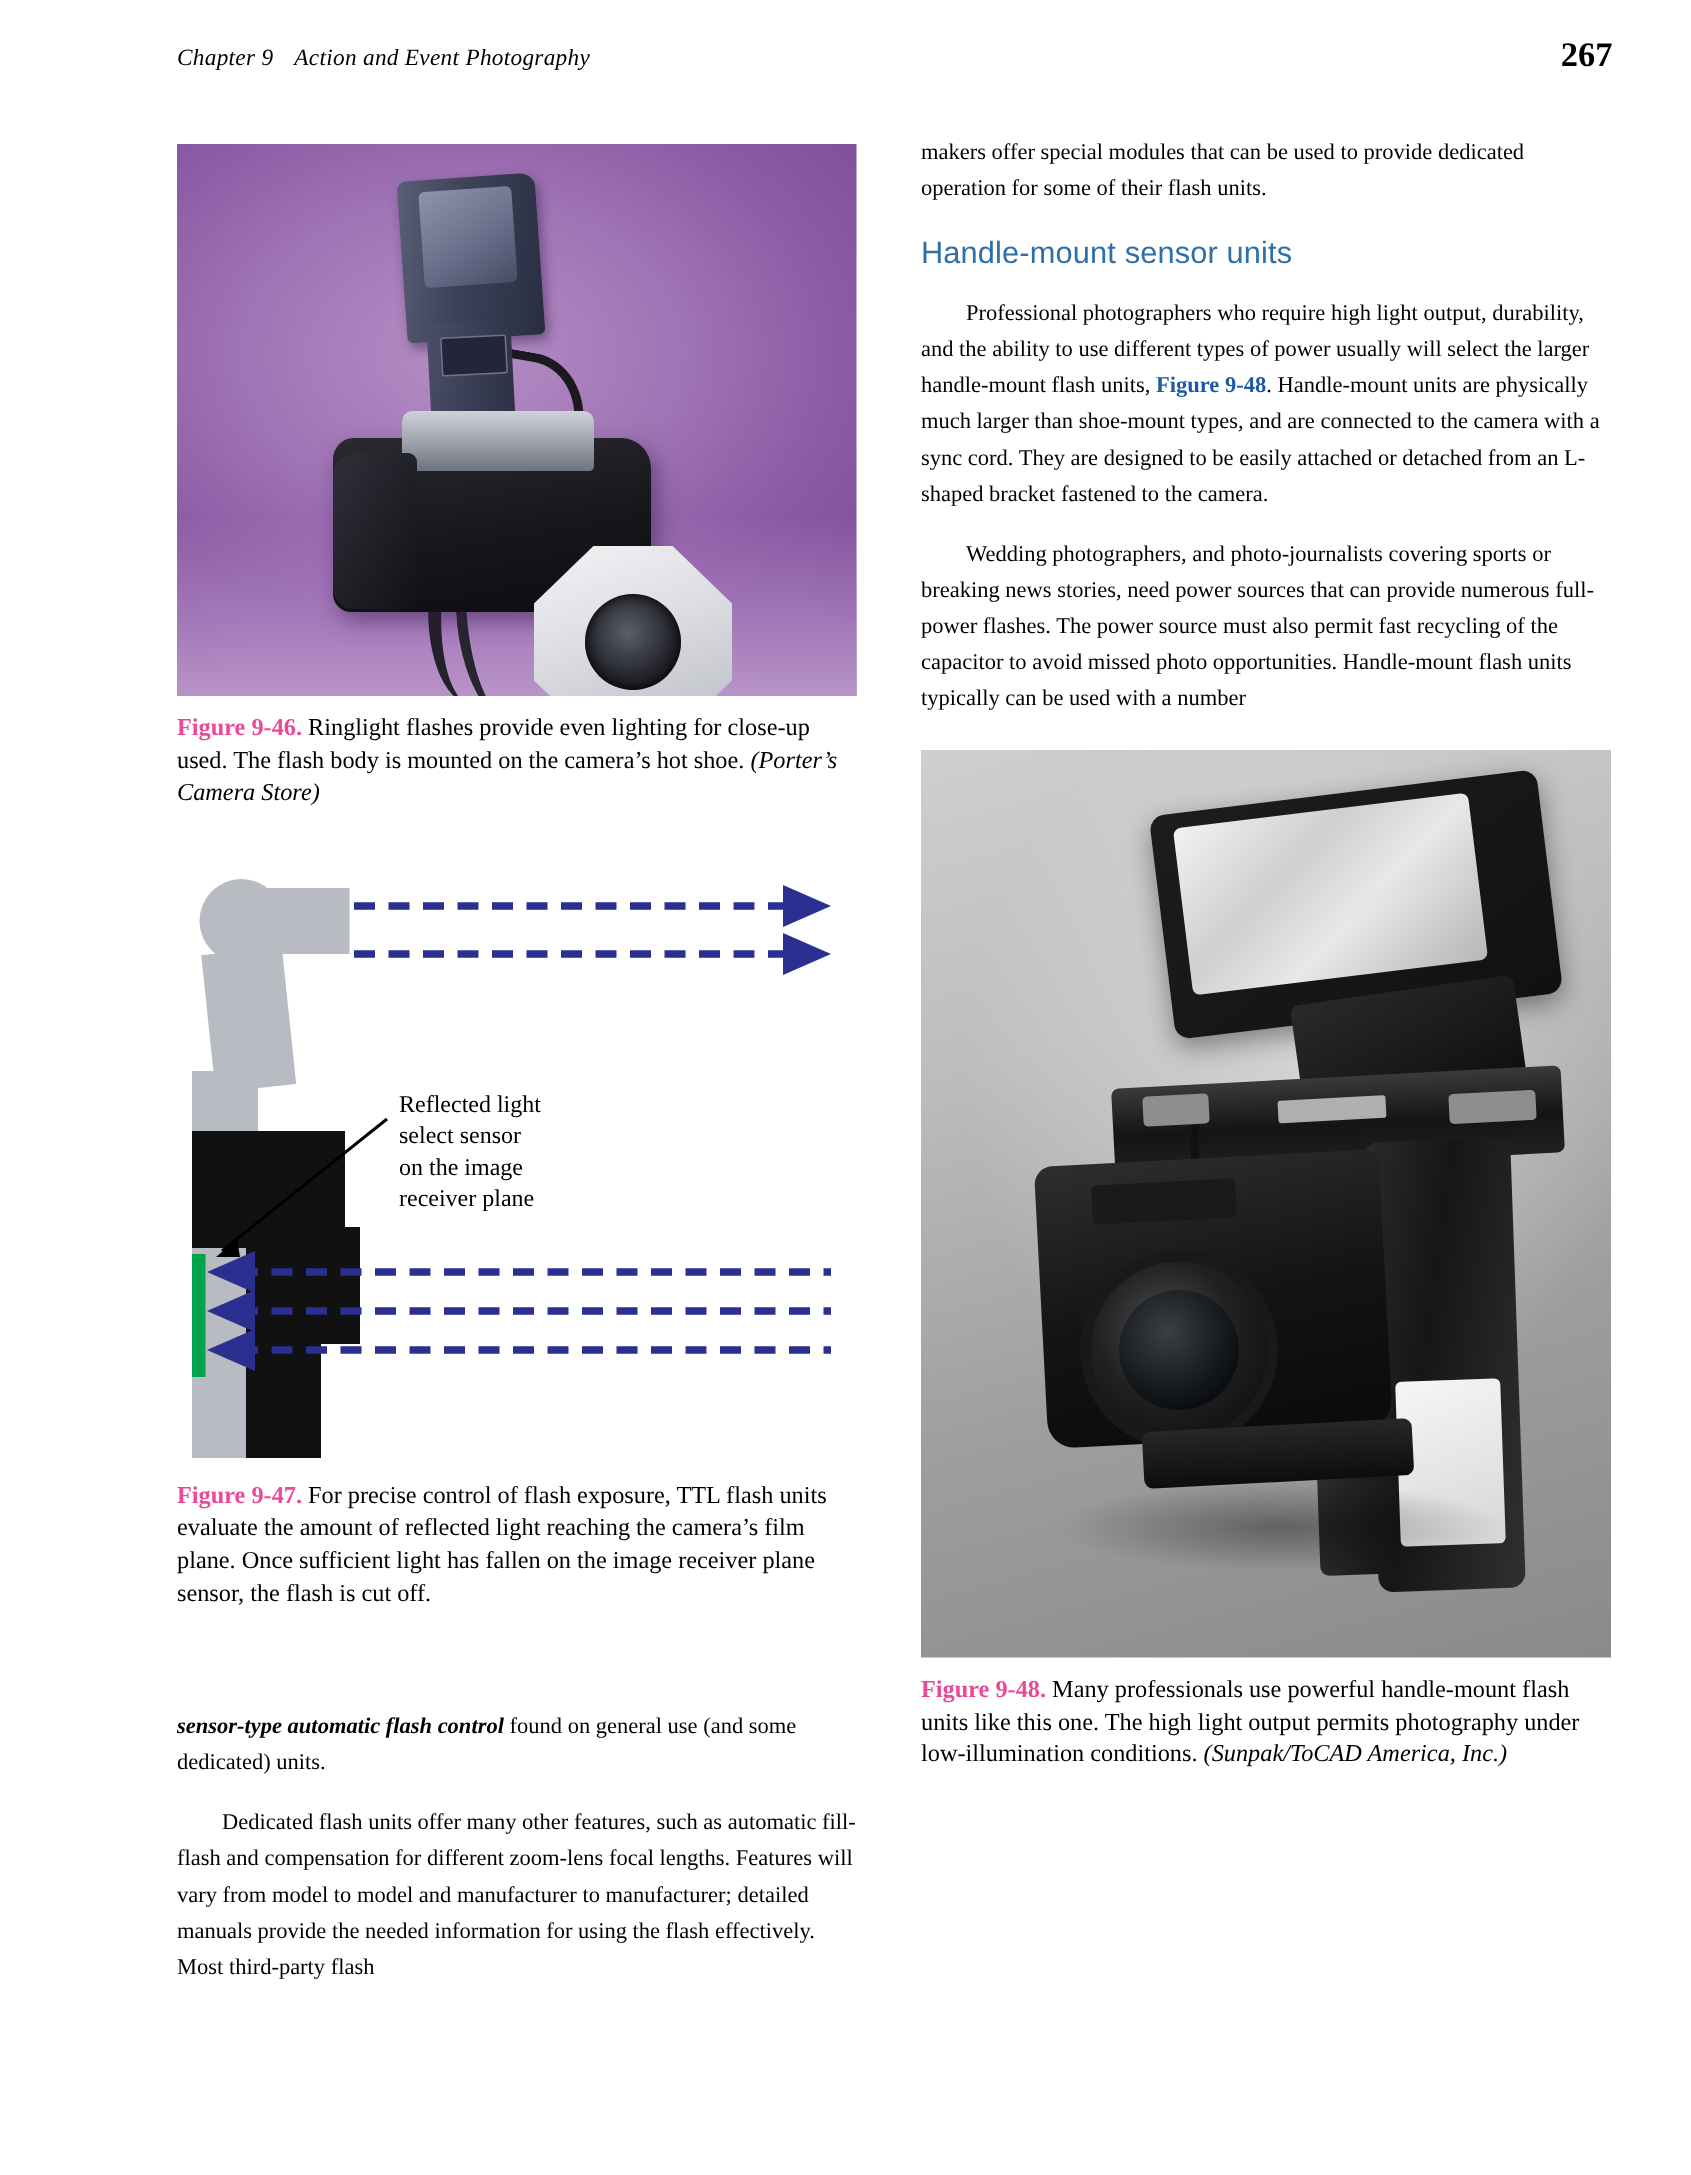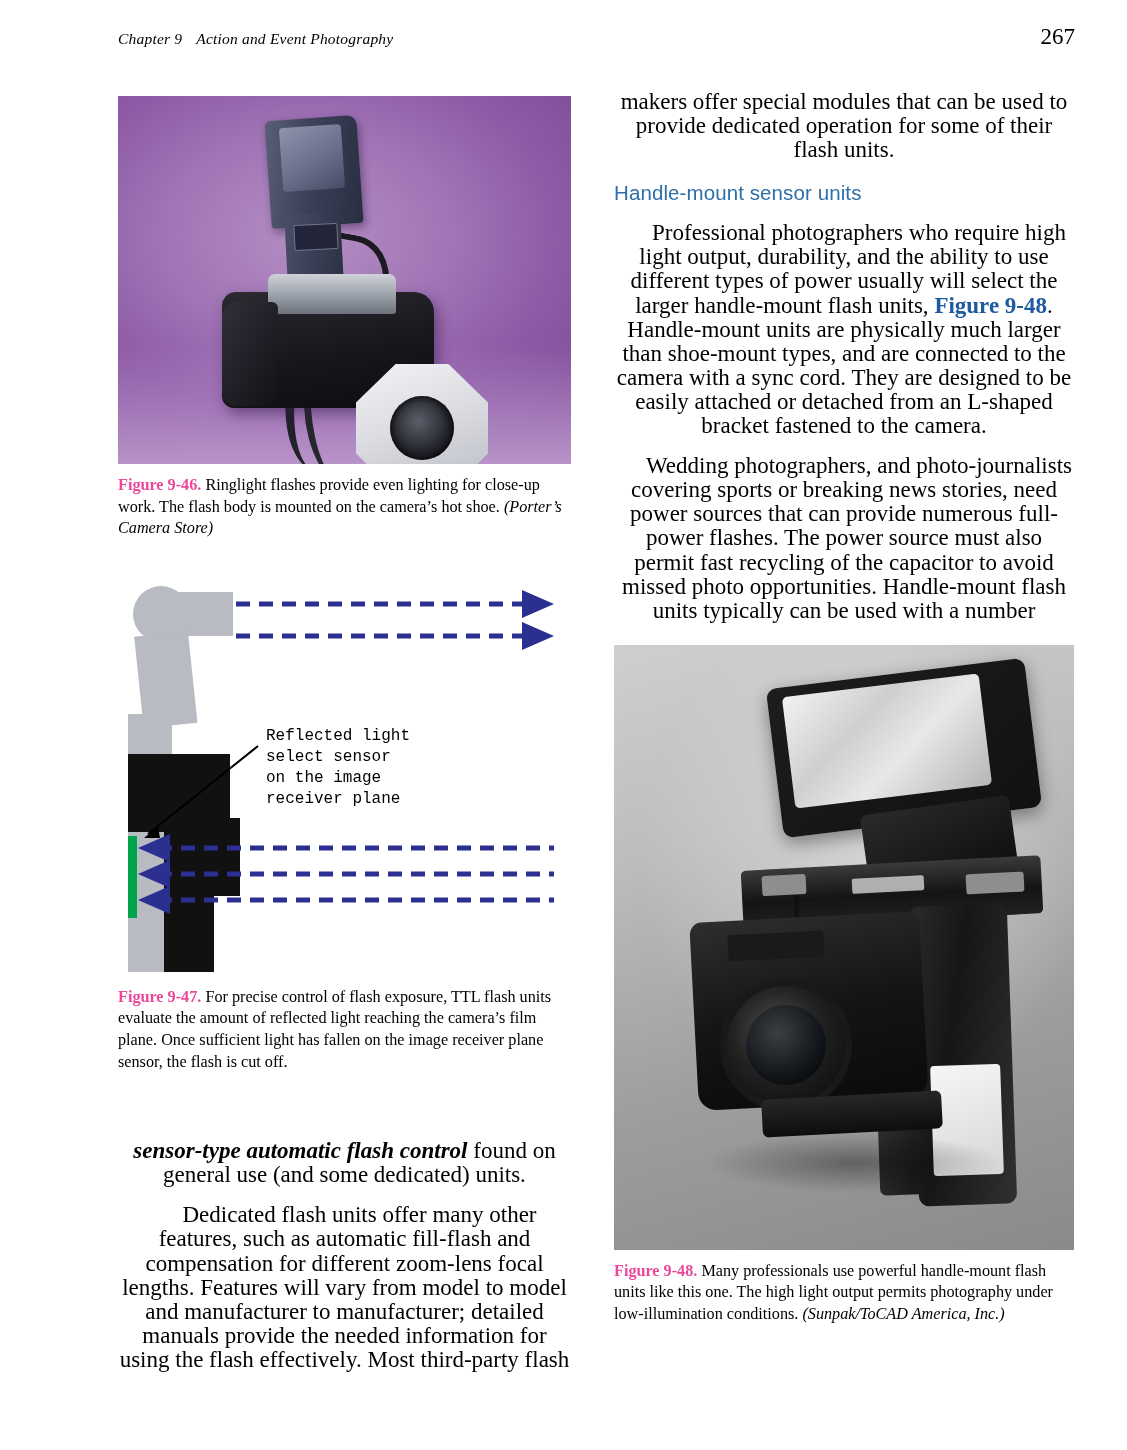--- a/index.html
+++ b/index.html
@@ -25,21 +25,21 @@
     font-style: italic;
     font-size: 15.5px;
     letter-spacing: 0.2px;
   }
   .runhead .chap { margin-right: 14px; text-align: center; }
   .folio {
     position: absolute;
     top: 24px;
     right: 52px;
     font-family: "Liberation Serif", serif;
-    font-weight: normal;
+    font-weight: bold;
     font-size: 23px;
     margin-left: 11px;
   }
 
   
   .col-left {
     position: absolute;
     left: 118px;
     top: 96px;
     width: 453px;
@@ -47,23 +47,23 @@
   .col-right {
     position: absolute;
     left: 614px;
     top: 90px;
     width: 460px;
   }
 
   
   .body p {
     margin: 0;
-    font-size: 23px;
+    font-size: 15px;
     line-height: 24.1px;
-    text-align: center;
+    text-align: left;
   }
   .body p.indent { text-indent: 30px; margin-top: 16px; }
 
   .subhead {
     color: #2e6fa8;
     font-family: "Liberation Sans", sans-serif;
     font-size: 20.5px;
     font-weight: normal;
     margin: 19px 0 6px 0;
     letter-spacing: 0.1px;
@@ -388,21 +388,21 @@
       <div class="coil2"></div>
       <div class="camerabody"></div>
       <div class="cameratop"></div>
       <div class="grip"></div>
       <div class="ringflash"></div>
       <div class="ringhole"></div>
       <div class="ringbadge"></div>
     </div>
 
     <div class="caption">
-      <span class="lbl">Figure 9-46.</span><span> Ringlight flashes provide even lighting for close-up work. The flash body is mounted on the camera’s hot shoe. </span><span class="credit">(Porter’s Camera Store)</span>
+      <span class="lbl">Figure 9-46.</span><span> Ringlight flashes provide even lighting for close-up used. The flash body is mounted on the camera’s hot shoe. </span><span class="credit">(Porter’s Camera Store)</span>
     </div>
 
     <div class="spacer-md"></div>
 
     <div class="fig47">
       <svg width="453" height="390" viewBox="0 0 453 390">
 
         <circle cx="43" cy="28" r="28" fill="#b9bbc2"></circle>
         <rect x="43" y="6" width="72" height="44" fill="#b9bbc2"></rect>
         <rect x="16" y="48" width="54" height="92" fill="#b9bbc2" transform="rotate(-6 43 48)"></rect>
@@ -429,21 +429,21 @@
           <line x1="40" y1="314" x2="436" y2="314"></line>
         </g>
         <polygon points="52,248 20,262 52,276" fill="#2b2f8f"></polygon>
         <polygon points="52,274 20,288 52,302" fill="#2b2f8f"></polygon>
         <polygon points="52,300 20,314 52,328" fill="#2b2f8f"></polygon>
 
         <line x1="140" y1="160" x2="30" y2="248" stroke="#000000" stroke-width="2"></line>
         <polygon points="26,252 40,240 42,252" fill="#000000"></polygon>
       </svg>
 
-      <div style="position:absolute; left:148px; top:140px; width:180px; font-family:Liberation Mono, monospace; font-size:16px; line-height:21px; color:#000;">
+      <div style="position:absolute; left:148px; top:140px; width:180px; font-family:Liberation Serif, serif; font-size:16px; line-height:21px; color:#000;">
         <div>Reflected light</div>
         <div>select sensor</div>
         <div> on the image</div>
         <div>receiver plane</div>
       </div>
     </div>
 
     <div class="caption">
       <span class="lbl">Figure 9-47.</span><span> For precise control of flash exposure, TTL flash units evaluate the amount of reflected light reaching the camera’s film plane. Once sufficient light has fallen on the image receiver plane sensor, the flash is cut off.</span>
     </div>

